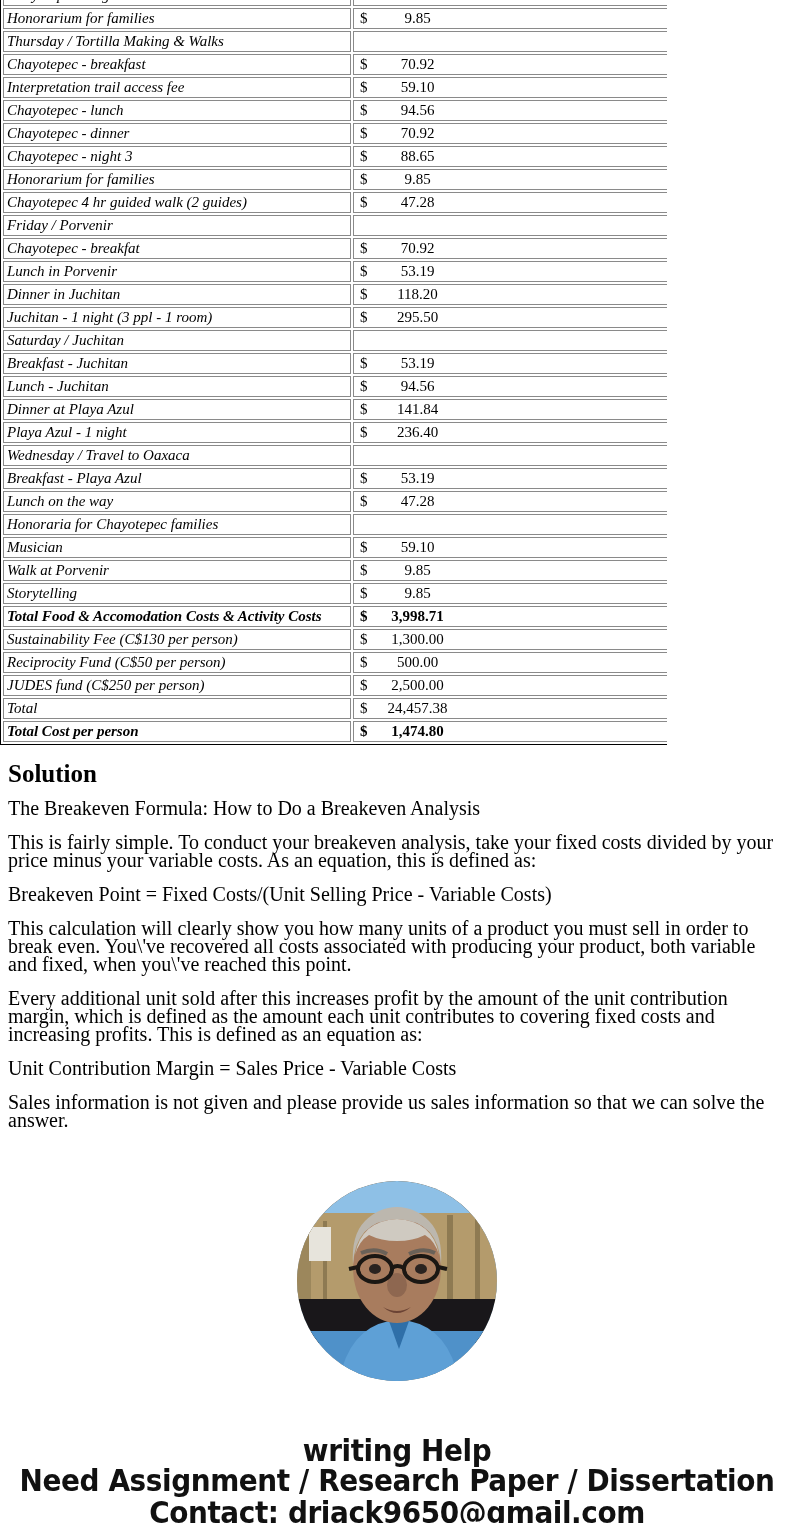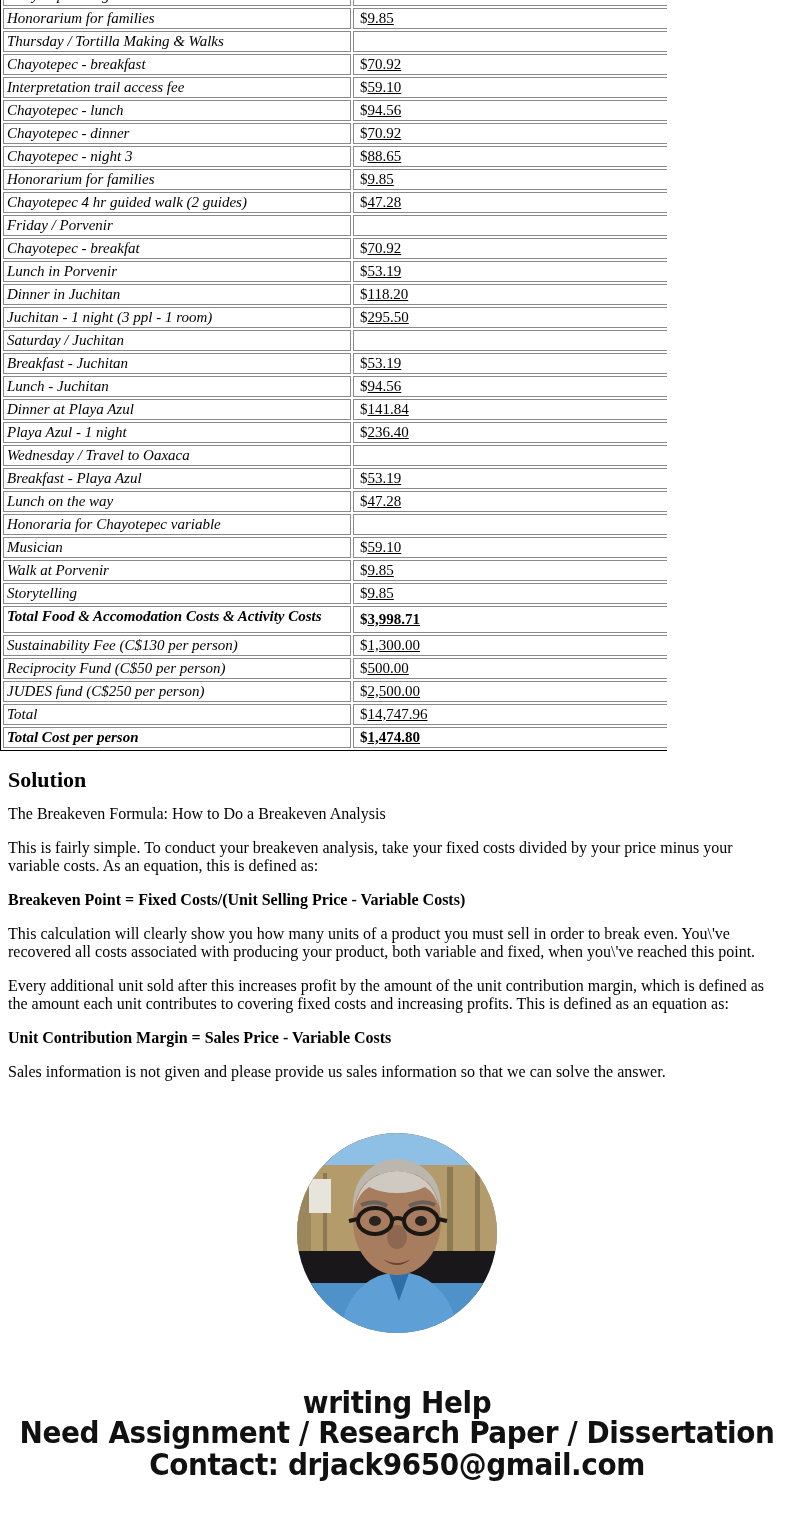--- a/index.html
+++ b/index.html
@@ -38,62 +38,61 @@
     line-height: 19px;
     vertical-align: middle;
     font-size: 15px;
     background: #ffffff;
     overflow: hidden;
     white-space: nowrap;
   }
   td.c-label { width: 340px; font-style: italic; }
   td.c-amount { width: 310px; padding: 0; }
 
-  td.c-label.wrap { white-space: normal; line-height: 17px; height: auto; padding-top: 1px; padding-bottom: 7px;}
+  td.c-label.wrap { white-space: normal; line-height: 17px; height: auto; padding-top: 1px; padding-bottom: 1px;}
 
   .amt-row {
     display: flex;
     align-items: center;
     height: 100%;
     padding: 0 3px;
     box-sizing: border-box;
   }
   .amt-cur {
     flex: 0 0 auto;
     text-align: left;
   }
   .amt-val {
     flex: 0 0 100px;
-    text-align: left;
+    text-align: center;
     margin-left: 0;
-    text-decoration: underline;
   }
   tr.bold-row td, td.bold {
     font-weight: bold;
   }
   td.empty-amount .amt-row { visibility: hidden; }
 
   
   .prose {
     padding: 0 8px;
     margin: 0;
   }
   h3.section-title {
-    font-size: 22px;
+    font-size: 25px;
     font-weight: bold;
     margin: 18px 0 14px 0;
     line-height: 22px;
   }
   p.para {
-    font-size: 16px;
+    font-size: 20px;
     line-height: 18px;
     margin: 0 0 16px 0;
   }
   p.para.strong {
-    font-weight: bold;
+    font-weight: normal;
   }
 
   
   .avatar-block {
     text-align: center;
     margin-top: 52px;
   }
   .avatar {
     width: 200px;
     height: 200px;
@@ -327,21 +326,21 @@
         <tr>
           <td class="c-label">Lunch on the way</td>
           <td class="c-amount">
             <div class="amt-row">
               <span class="amt-cur">$</span>
               <span class="amt-val">47.28</span>
             </div>
           </td>
         </tr>
         <tr>
-          <td class="c-label">Honoraria for Chayotepec variable</td>
+          <td class="c-label">Honoraria for Chayotepec families</td>
           <td class="c-amount empty-amount">
             <div class="amt-row">
               <span class="amt-cur">$</span>
               <span class="amt-val"></span>
             </div>
           </td>
         </tr>
         <tr>
           <td class="c-label">Musician</td>
           <td class="c-amount">
@@ -403,21 +402,21 @@
               <span class="amt-cur">$</span>
               <span class="amt-val">2,500.00</span>
             </div>
           </td>
         </tr>
         <tr>
           <td class="c-label">Total</td>
           <td class="c-amount">
             <div class="amt-row">
               <span class="amt-cur">$</span>
-              <span class="amt-val">14,747.96</span>
+              <span class="amt-val">24,457.38</span>
             </div>
           </td>
         </tr>
         <tr class="bold-row">
           <td class="c-label">Total Cost per person</td>
           <td class="c-amount">
             <div class="amt-row">
               <span class="amt-cur">$</span>
               <span class="amt-val">1,474.80</span>
             </div>

